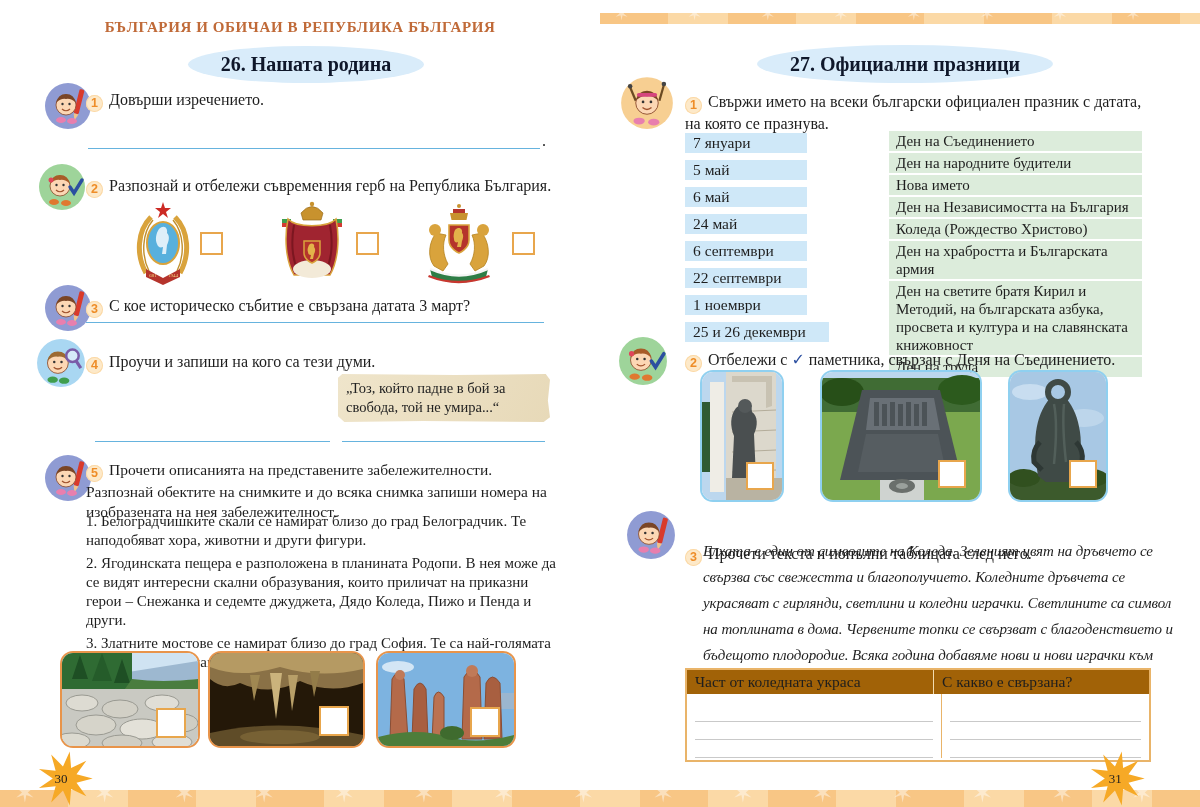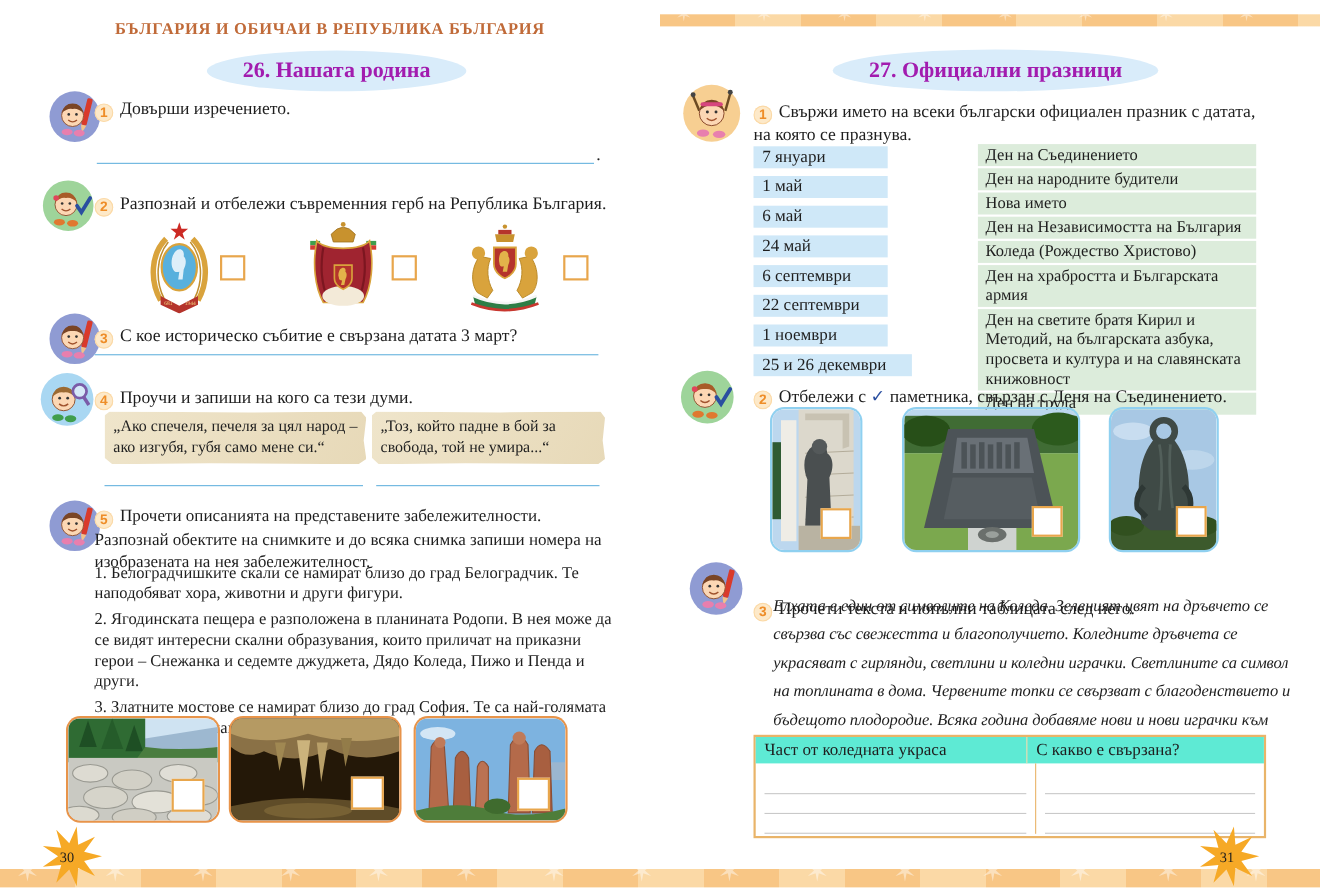--- a/index.html
+++ b/index.html
@@ -13,21 +13,21 @@
                font-size:26px;letter-spacing:58px;white-space:nowrap;line-height:10px;
                position:relative;top:-2px;left:14px;}
   .band-bottom{left:0;right:0;bottom:0;height:17px;}
   .band-top{left:600px;width:600px;top:13px;height:11px;}
   .band-top .stars{font-size:18px;top:-4px;}
 
   
   .l-header{left:40px;top:19px;width:520px;text-align:center;font-weight:bold;
             font-size:15px;letter-spacing:.6px;color:#c06a38;}
   .bubble{background:#d9ecfa;border-radius:50%;display:flex;align-items:center;justify-content:center;}
-  .bubble span{font-size:20px;font-weight:bold;color:#a21caf;white-space:nowrap;}
+  .bubble span{font-size:20px;font-weight:bold;color:#0f172a;white-space:nowrap;}
   .bubble-left{left:188px;top:46px;width:236px;height:37px;}
   .bubble-right{left:757px;top:45px;width:296px;height:38px;}
 
   
   .badge{display:inline-flex;align-items:center;justify-content:center;width:17px;height:17px;
          border-radius:50%;background:#fde9c9;color:#ee8d28;font-family:"Liberation Sans",sans-serif;
          font-size:12.5px;font-weight:bold;margin-right:6px;vertical-align:-2px;box-shadow:0 0 0 1px #fbd9a6 inset;}
   .task{font-size:16px;line-height:20px;}
   .rule{border-bottom:1.6px solid #66b3de;}
   .fill{flex:1;border-bottom:1.6px solid #66b3de;margin:0 2px;}
@@ -49,21 +49,21 @@
   .dates{left:685px;top:133px;width:122px;display:flex;flex-direction:column;gap:7px;}
   .date-box{background:#cfe8f8;height:20px;line-height:20px;padding:0 0 0 8px;font-size:15.5px;}
   .hols{left:889px;top:131px;width:253px;display:flex;flex-direction:column;gap:2px;}
   .hol-box{background:#dcecdb;font-size:15px;line-height:18px;padding:1px 7px;}
 
   .check{color:#2b4fa0;font-weight:bold;font-family:"DejaVu Sans",sans-serif;}
 
   
   .r-par{left:703px;top:538px;width:470px;font-size:15px;line-height:26px;letter-spacing:-.1px;font-style:italic;}
   .xmas-table{left:685px;top:668px;width:462px;height:90px;border:2px solid #e9b469;background:#fff;}
-  .xt-head{display:flex;height:24px;background:#5eead4;font-size:15.5px;line-height:24px;}
+  .xt-head{display:flex;height:24px;background:#a16207;font-size:15.5px;line-height:24px;}
   .xt-h1{width:238px;padding-left:8px;}
   .xt-h2{flex:1;padding-left:8px;border-left:1.5px solid #f3dcb0;}
   .xt-body{display:flex;height:64px;}
   .xt-c1{width:238px;padding:10px 8px 0 8px;}
   .xt-c2{flex:1;padding:10px 8px 0 8px;border-left:1.5px solid #e9b469;}
   .wline{height:17px;border-bottom:1px solid #c9c9c9;}
 
   svg{display:block;}
   .num-star text{font-family:"Liberation Serif",serif;}
 </style>
@@ -230,21 +230,20 @@
   <div class="abs cb" style="left:512px;top:232px;width:19px;height:19px"></div>
 
   <div class="abs task" style="left:86px;top:296px;width:474px">
     <span class="badge">3</span><span>С кое историческо събитие е свързана датата 3 март?</span>
   </div>
   <div class="abs rule" style="left:86px;top:306px;width:458px;height:16px"></div>
 
   <div class="abs task" style="left:86px;top:352px;width:474px">
     <span class="badge">4</span><span>Проучи и запиши на кого са тези думи.</span>
   </div>
-  <div class="abs quote" style="left:95px;top:374px;width:222px;min-height:34px">„Ако спечеля, печеля за цял народ – ако изгубя, губя само мене си.“</div>
   <div class="abs quote" style="left:338px;top:374px;width:196px;min-height:34px">„Тоз, който падне в бой за свобода, той не умира...“</div>
   <div class="abs rule" style="left:95px;top:428px;width:235px;height:13px"></div>
   <div class="abs rule" style="left:342px;top:428px;width:203px;height:13px"></div>
 
   <div class="abs task" style="left:86px;top:460px;width:470px;font-size:15.5px">
     <span class="badge">5</span><span>Прочети описанията на представените забележителности. Разпознай обектите на снимките и до всяка снимка запиши номера на изобразената на нея забележителност.</span>
   </div>
   <div class="abs l-par">
     <p>1. Белоградчишките скали се намират близо до град Белоградчик. Те наподобяват хора, животни и други фигури.</p>
     <p>2. Ягодинската пещера е разположена в планината Родопи. В нея може да се видят интересни скални образувания, които приличат на приказни герои – Снежанка и седемте джуджета, Дядо Коледа, Пижо и Пенда и други.</p>
@@ -367,21 +366,21 @@
         <ellipse cx="28" cy="39" rx="5" ry="3" fill="#e87fae"></ellipse>
       </svg>
   </div>
 
   <div class="abs task" style="left:685px;top:92px;width:472px">
     <span class="badge">1</span><span>Свържи името на всеки български официален празник с датата, на която се празнува.</span>
   </div>
 
   <div class="abs dates">
     <div class="date-box">7 януари</div>
-    <div class="date-box">1 май</div>
+    <div class="date-box">5 май</div>
     <div class="date-box">6 май</div>
     <div class="date-box">24 май</div>
     <div class="date-box">6 септември</div>
     <div class="date-box">22 септември</div>
     <div class="date-box">1 ноември</div>
     <div class="date-box" style="width:136px">25 и 26 декември</div>
   </div>
 
   <div class="abs hols">
     <div class="hol-box">Ден на Съединението</div>

